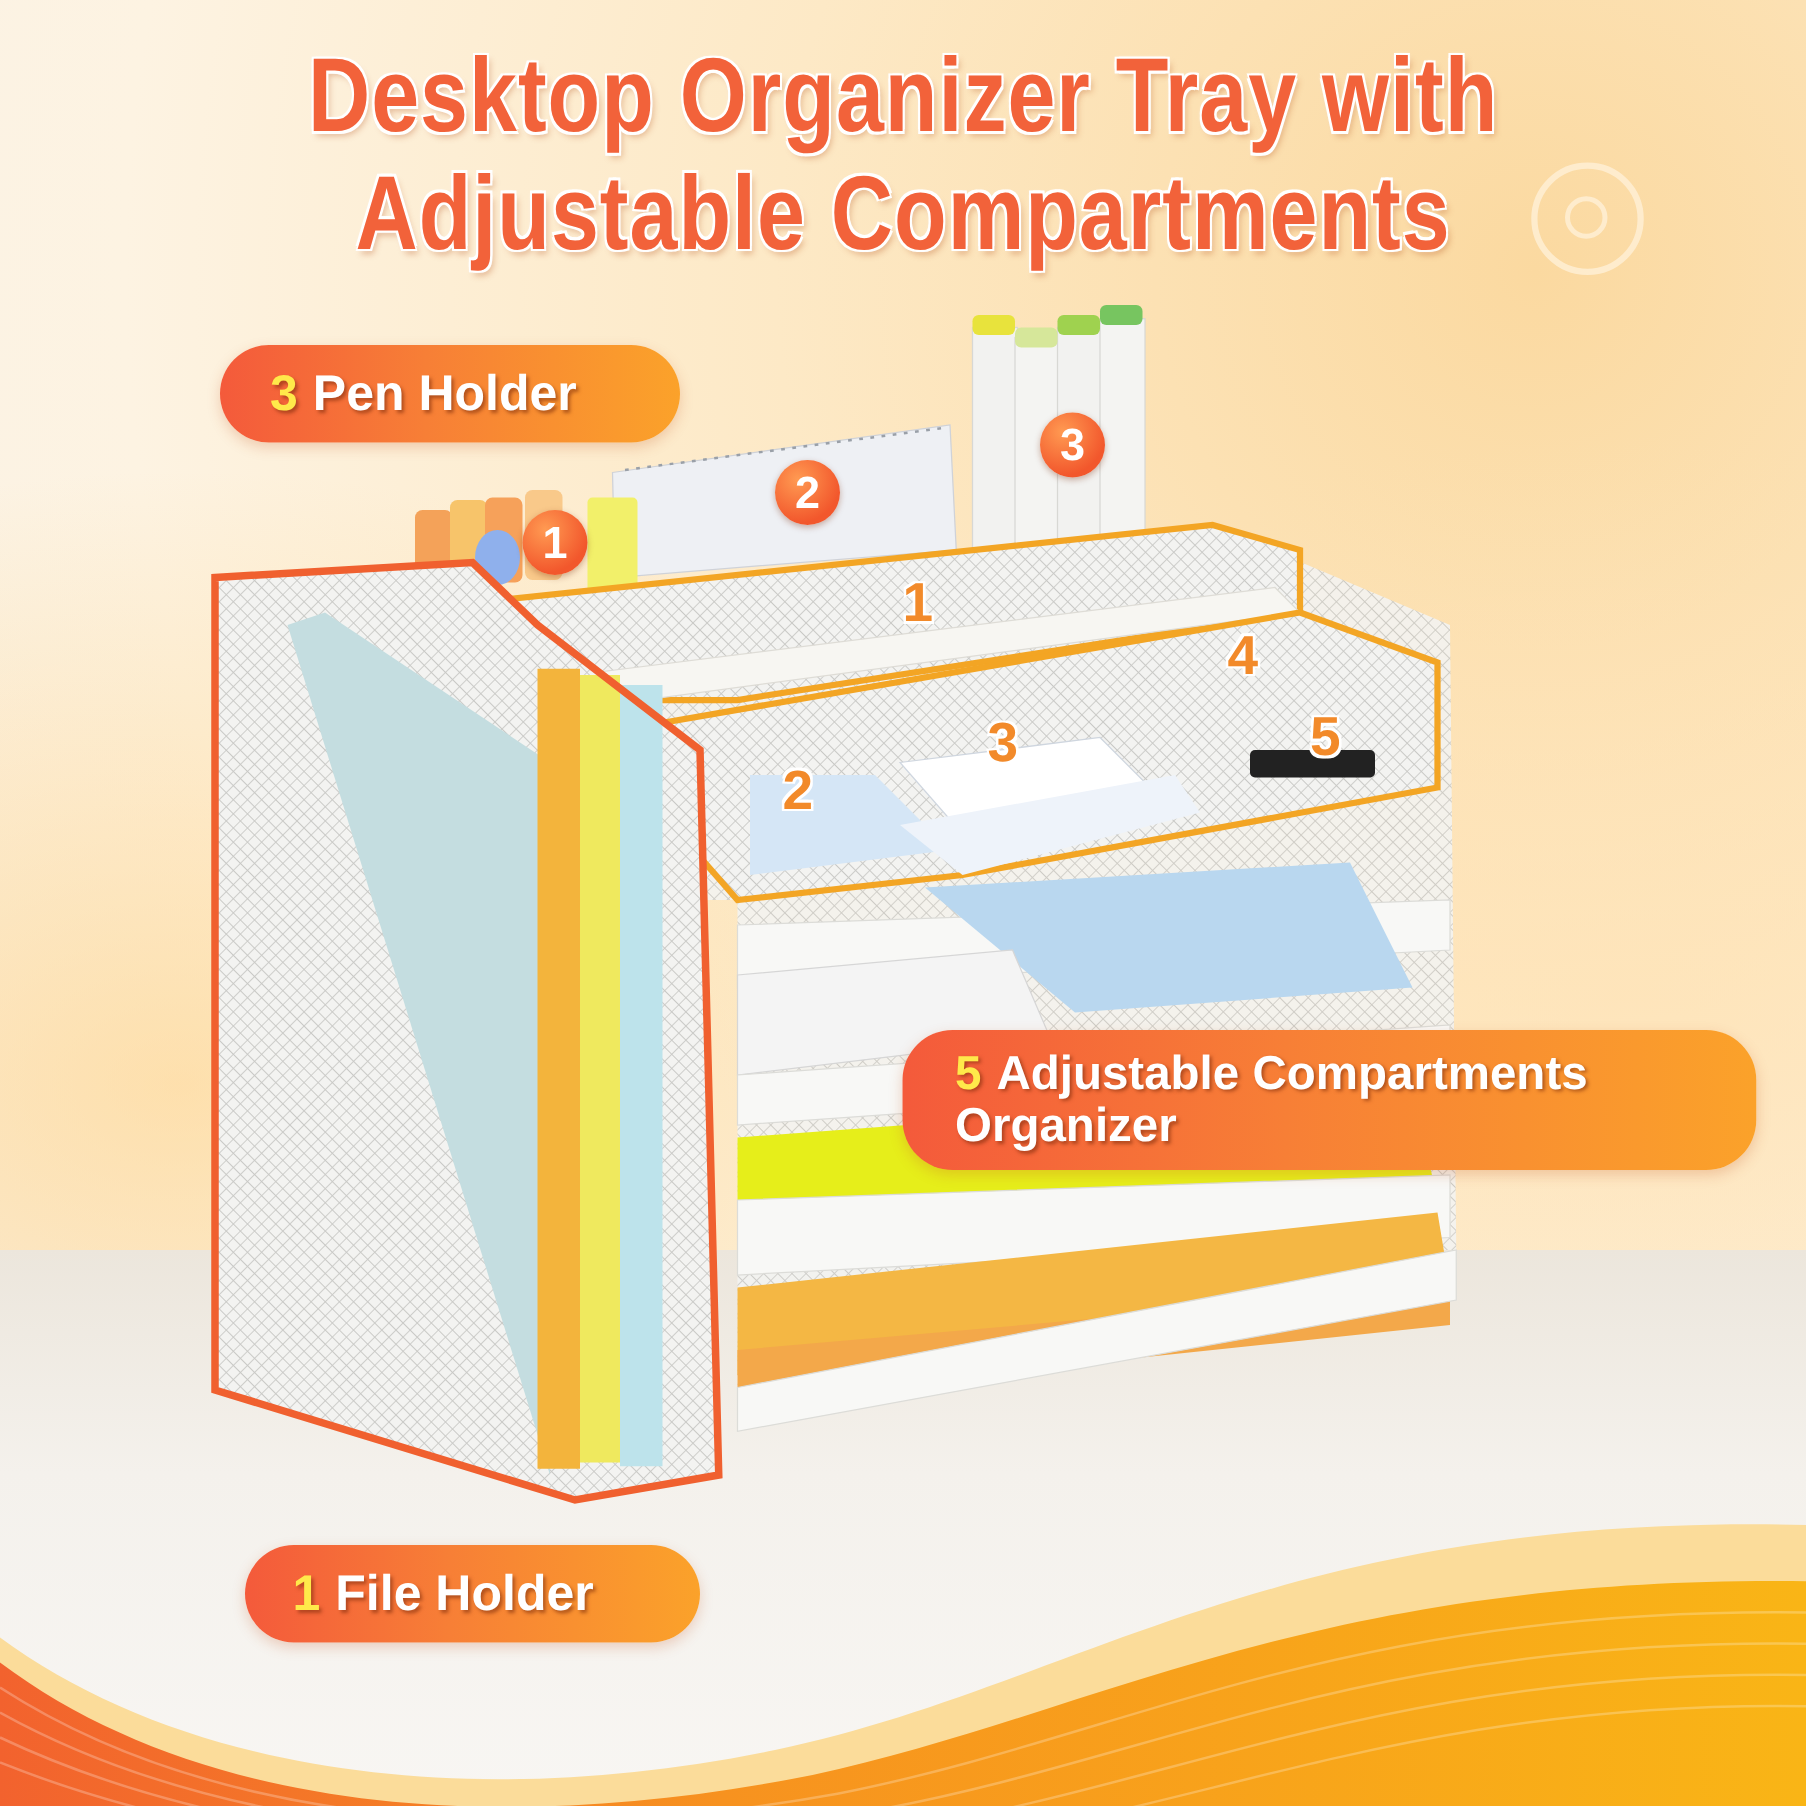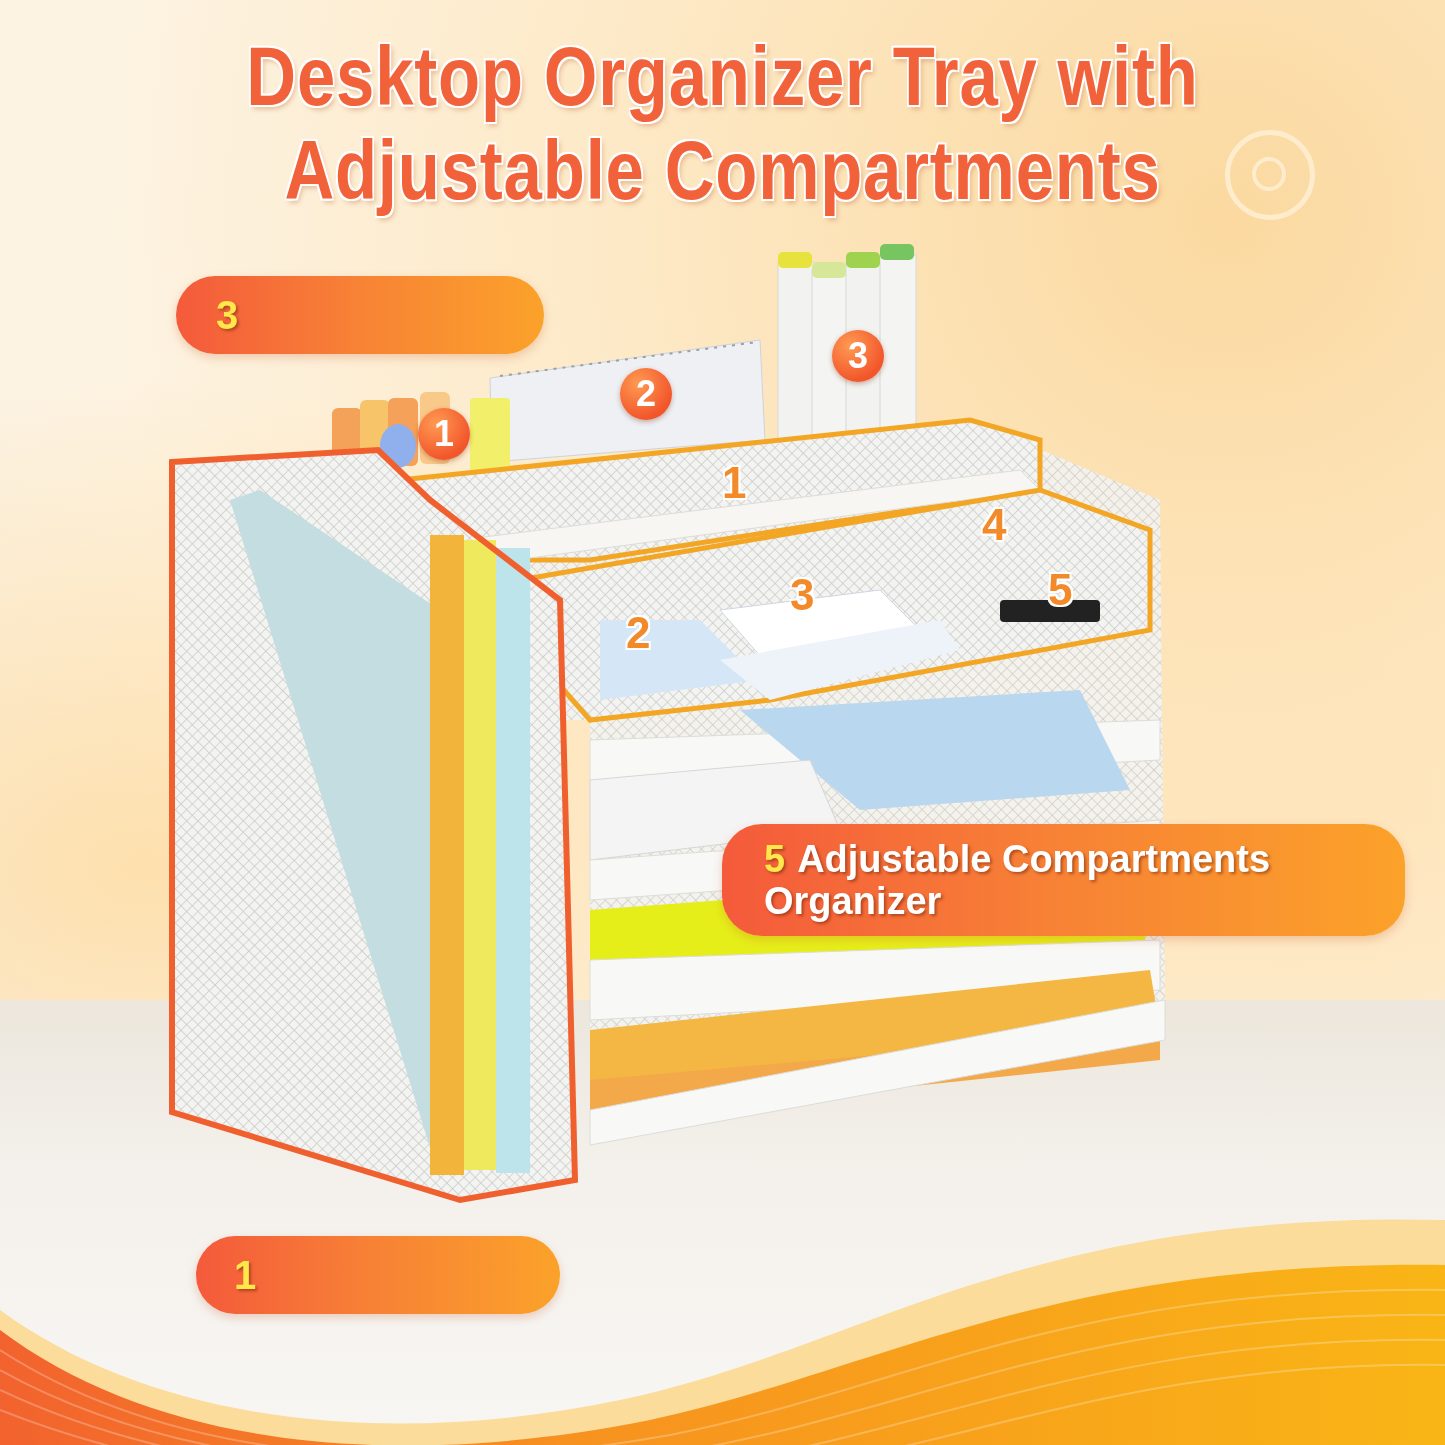--- a/index.html
+++ b/index.html
@@ -151,27 +151,29 @@
 <div class="badge" style="left:832px;top:330px;">3</div>
 
 <div class="outline-num" style="left:722px;top:458px;">1</div>
 <div class="outline-num" style="left:626px;top:608px;">2</div>
 <div class="outline-num" style="left:790px;top:570px;">3</div>
 <div class="outline-num" style="left:982px;top:500px;">4</div>
 <div class="outline-num" style="left:1048px;top:565px;">5</div>
 
 <div class="pill pill-pen">
   <span class="num">3</span>
+  <span>Pen Holder</span>
 </div>
 
 <div class="pill pill-adj">
   <div class="row">
     <span class="num">5</span>
     <span>Adjustable Compartments</span>
   </div>
   <div class="row">
     <span>Organizer</span>
   </div>
 </div>
 
 <div class="pill pill-file">
   <span class="num">1</span>
+  <span>File Holder</span>
 </div>
 
 </body></html>

